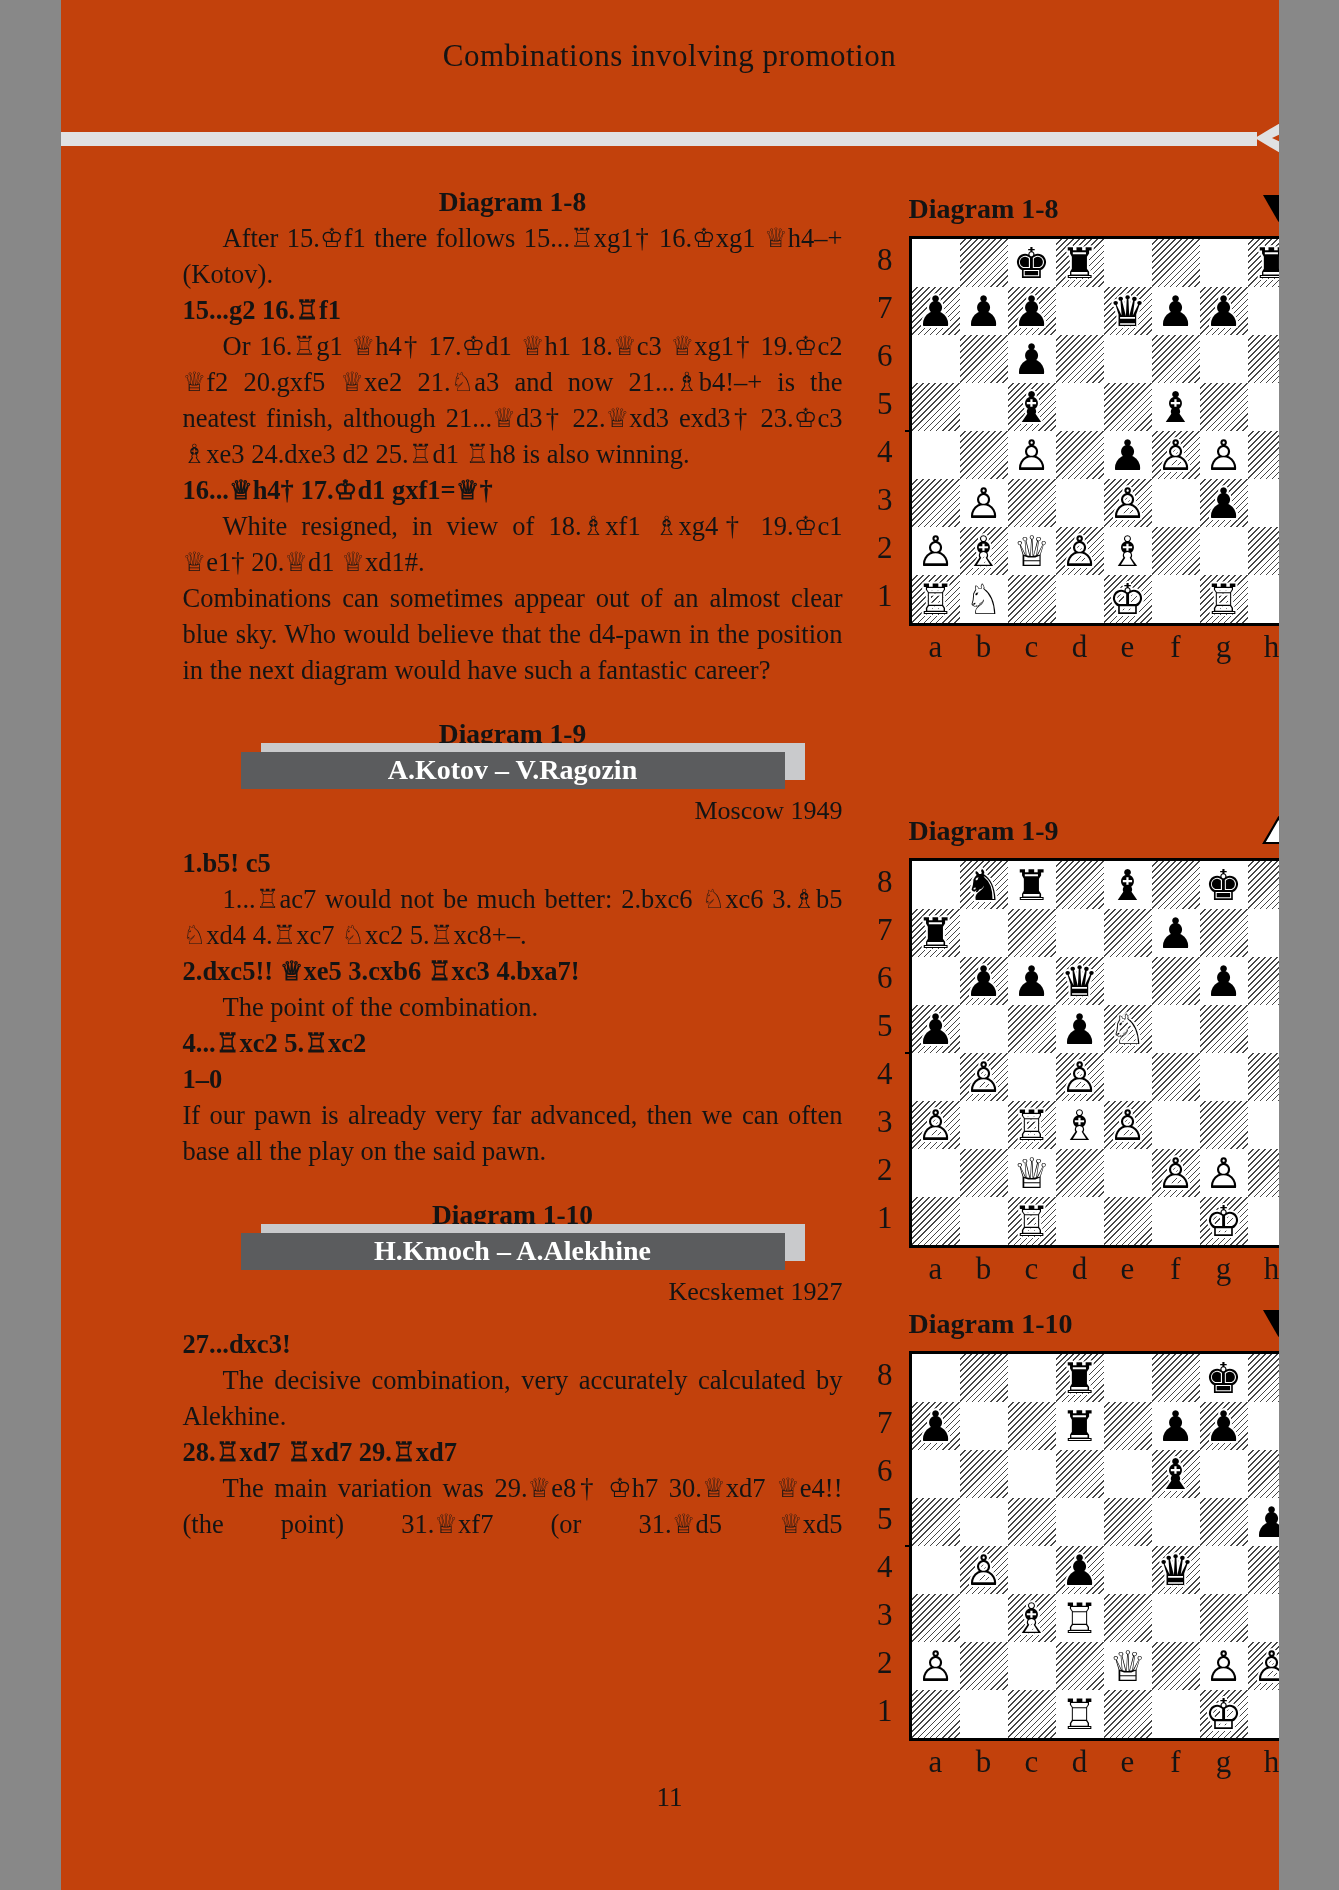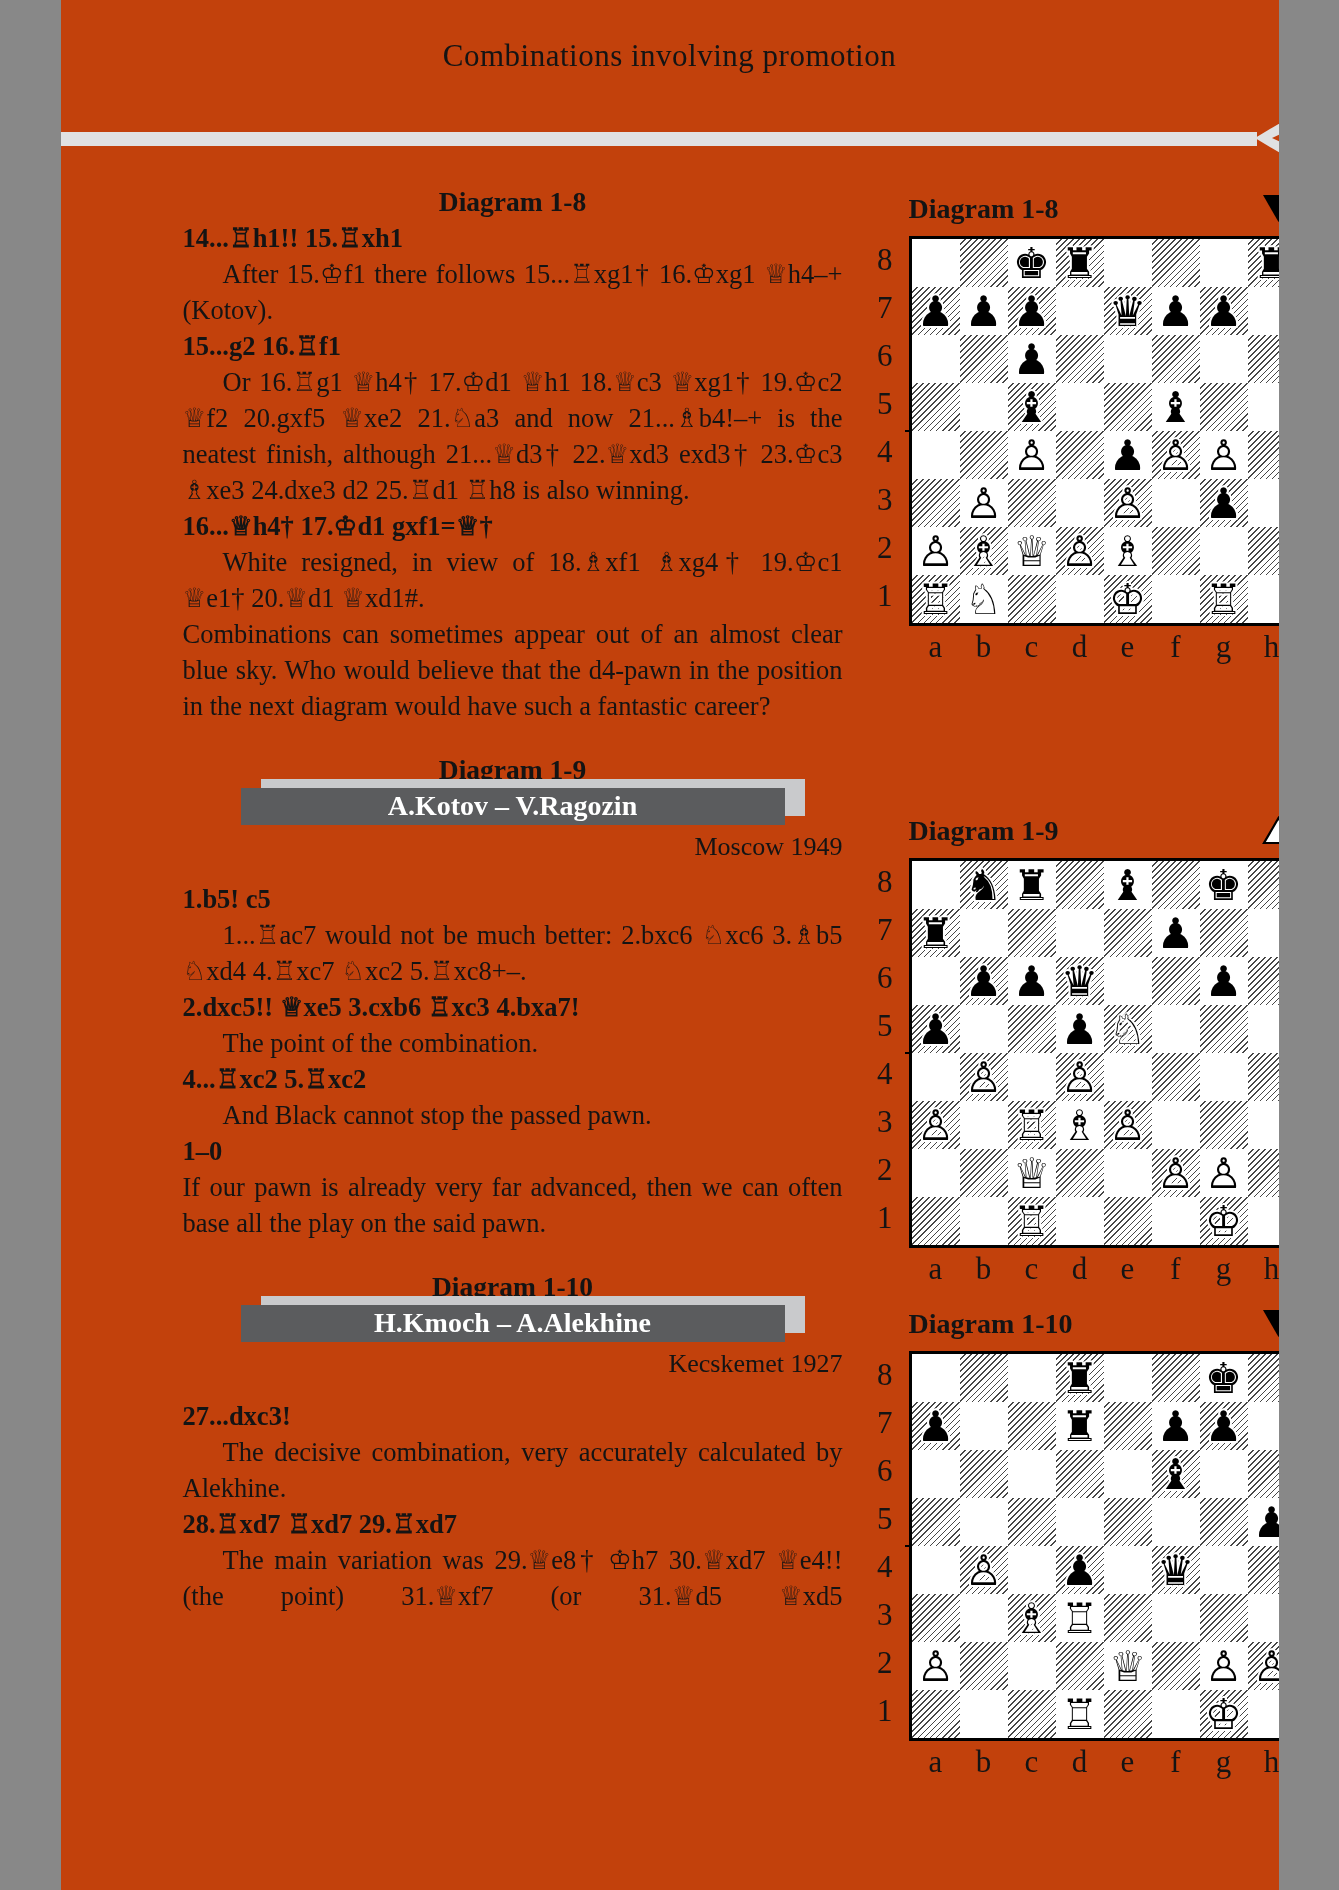--- a/index.html
+++ b/index.html
@@ -102,39 +102,37 @@
     <polygon points="0,31 52,0 52,15 17,31 52,47 52,62" fill="#e0e1e2"></polygon>
   </svg>
 
   <div class="chapter-vertical">
     <span>CHAPTER</span>
     <span class="chapnum">1</span>
   </div>
 
   <div class="left-col" id="leftCol">
       <div class="blk heading">Diagram 1-8</div>
-      <div class="blk moves">14...♖h1!! 15.♖xh1</div>
       <div class="blk para">After 15.♔f1 there follows 15...♖xg1† 16.♔xg1 ♕h4–+ (Kotov).</div>
       <div class="blk moves">15...g2 16.♖f1</div>
       <div class="blk para">Or 16.♖g1 ♕h4† 17.♔d1 ♕h1 18.♕c3 ♕xg1† 19.♔c2 ♕f2 20.gxf5 ♕xe2 21.♘a3 and now 21...♗b4!–+ is the neatest finish, although 21...♕d3† 22.♕xd3 exd3† 23.♔c3 ♗xe3 24.dxe3 d2 25.♖d1 ♖h8 is also winning.</div>
       <div class="blk moves">16...♕h4† 17.♔d1 gxf1=♕†</div>
       <div class="blk para">White resigned, in view of 18.♗xf1 ♗xg4† 19.♔c1 ♕e1† 20.♕d1 ♕xd1#.</div>
       <div class="blk prose">Combinations can sometimes appear out of an almost clear blue sky. Who would believe that the d4-pawn in the position in the next diagram would have such a fantastic career?</div>
       <div class="blk heading">Diagram 1-9</div>
       <div class="banner-wrap">
         <div class="banner-shadow"></div>
         <div class="banner-bar">A.Kotov – V.Ragozin</div>
       </div>
       <div class="blk venue">Moscow 1949</div>
       <div class="blk moves">1.b5! c5</div>
       <div class="blk para">1...♖ac7 would not be much better: 2.bxc6 ♘xc6 3.♗b5 ♘xd4 4.♖xc7 ♘xc2 5.♖xc8+–.</div>
       <div class="blk moves">2.dxc5!! ♕xe5 3.cxb6 ♖xc3 4.bxa7!</div>
       <div class="blk para">The point of the combination.</div>
       <div class="blk moves">4...♖xc2 5.♖xc2</div>
-      <div class="blk para">And Black cannot stop the passed pawn.</div>
       <div class="blk moves">1–0</div>
       <div class="blk prose">If our pawn is already very far advanced, then we can often base all the play on the said pawn.</div>
       <div class="blk heading">Diagram 1-10</div>
       <div class="banner-wrap">
         <div class="banner-shadow"></div>
         <div class="banner-bar">H.Kmoch – A.Alekhine</div>
       </div>
       <div class="blk venue">Kecskemet 1927</div>
       <div class="blk moves">27...dxc3!</div>
       <div class="blk para">The decisive combination, very accurately calculated by Alekhine.</div>
@@ -559,14 +557,15 @@
           <div class="file-label">c</div>
           <div class="file-label">d</div>
           <div class="file-label">e</div>
           <div class="file-label">f</div>
           <div class="file-label">g</div>
           <div class="file-label">h</div>
         </div>
       </div>
     </div>
 
+  <div class="page-number">11</div>
 
 </div>
 
 </body></html>

